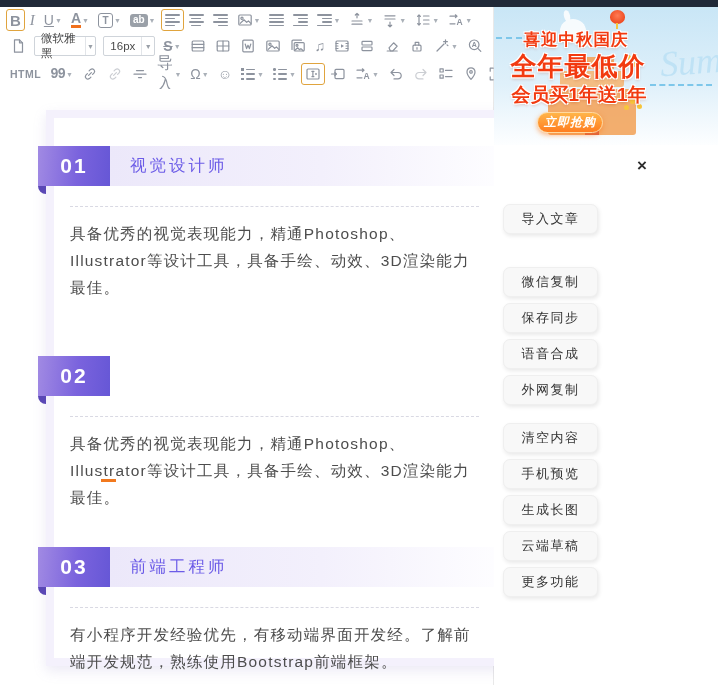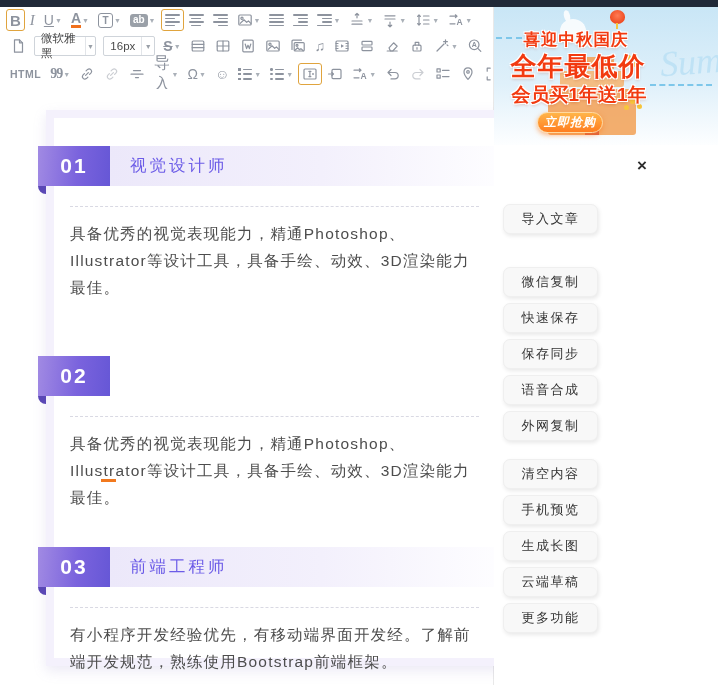--- a/index.html
+++ b/index.html
@@ -23,21 +23,21 @@
   .tbi svg .t { font-size:7px; fill:#8d939e; stroke:none; text-anchor:middle; font-weight:bold; }
   .tbi svg .t2 { font-size:8.5px; fill:#8d939e; stroke:none; text-anchor:middle; font-weight:bold; }
   .glyph { font-size:14px; line-height:1; color:#8d939e; }
   .glyph.b { font-weight:bold; font-size:15px; }
   .glyph.i { font-style:italic; font-family:"Liberation Serif",serif; font-size:15px; }
   .glyph.u { text-decoration:underline; }
   .glyph.fc { font-weight:bold; border-bottom:3px solid #f0701d; line-height:.9; }
   .glyph.strike { text-decoration:line-through; font-weight:bold; }
   .glyph.ab { background:#9aa0a8; color:#fff; font-size:10px; font-weight:bold;
     border-radius:3px; padding:1px 3px 2px; }
-  .glyph.quote { font-family:Liberation Serif, serif; font-weight:bold; font-size:14px; letter-spacing:-1px; }
+  .glyph.quote { font-family:Liberation Mono, monospace; font-weight:bold; font-size:14px; letter-spacing:-1px; }
   .boxg { border:1px solid #8d939e; border-radius:3px; font-size:10px; font-weight:bold;
     width:15px; height:15px; display:inline-flex; align-items:center; justify-content:center; color:#8d939e; }
   .lbl { font-size:10.5px; font-weight:bold; color:#8d939e; letter-spacing:.5px; }
   .lbl.cjk { font-size:16px; font-weight:normal; }
   .caret { font-size:7px; color:#aab0b8; line-height:1; }
   .bars { display:flex; flex-direction:column; justify-content:space-between; width:15px; height:12px; }
   .bars i { display:block; height:1.5px; background:#8d939e; border-radius:1px; }
   .bars .rw { display:flex; align-items:center; gap:2px; }
   .bars .mk { width:2.5px; height:2.5px; background:#8d939e; display:inline-block; }
   .bars .mk.rnd { border-radius:50%; }
@@ -497,21 +497,20 @@
       <div class="promoline pl3">会员买1年送1年</div>
       <button class="cta">立即抢购</button>
     </div>
     <button class="closebtn">×</button>
     <div class="sbcol" id="sbcol">
         <div class="sbgroup g1">
           <button class="sbtn">导入文章</button>
         </div>
         <div class="sbgroup g2">
           <button class="sbtn">微信复制</button>
-          <button class="sbtn">快速保存</button>
           <button class="sbtn">保存同步</button>
           <button class="sbtn">语音合成</button>
           <button class="sbtn">外网复制</button>
         </div>
         <div class="sbgroup g3">
           <button class="sbtn">清空内容</button>
           <button class="sbtn">手机预览</button>
           <button class="sbtn">生成长图</button>
           <button class="sbtn">云端草稿</button>
           <button class="sbtn">更多功能</button>

